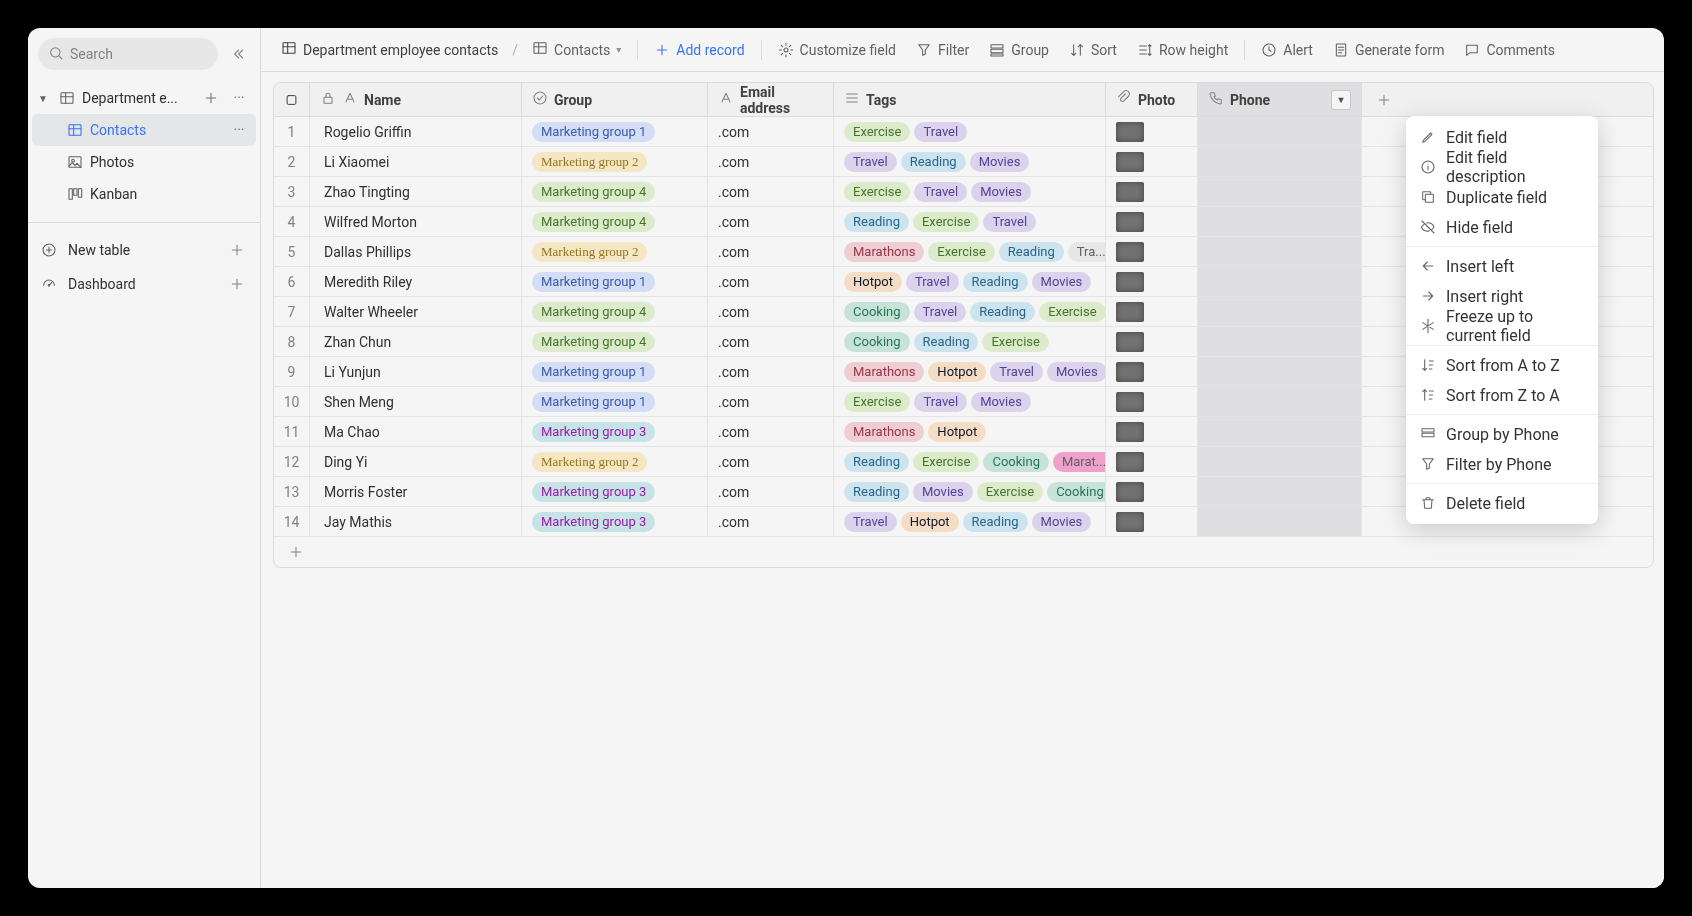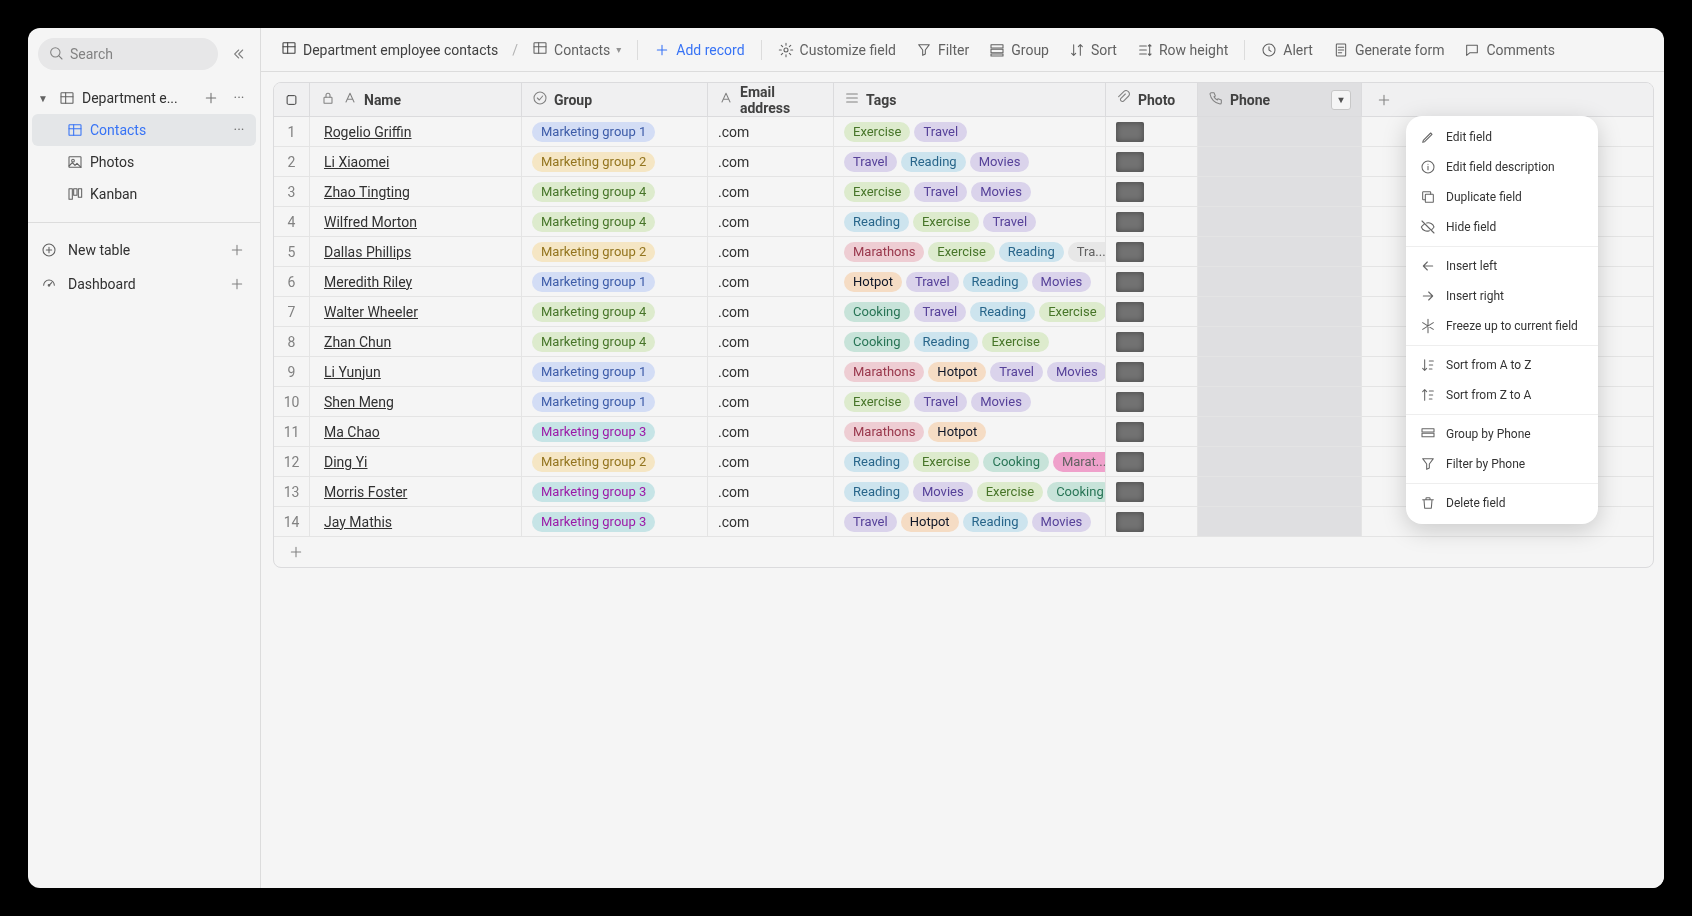--- a/index.html
+++ b/index.html
@@ -51,42 +51,42 @@
 .col-photo { width:92px; }
 .col-phone { width:164px; background:#e9e9eb; position:relative; }
 .col-phone .dd { margin-left:auto; width:20px; height:20px; display:flex; align-items:center; justify-content:center; background:#fff; border:1px solid #d0d0d0; border-radius:3px; font-size:10px; color:#555; }
 .col-add { width:44px; justify-content:center; color:#888; }
 
 
 .drow { display:flex; border-bottom:1px solid #eee; height:30px; }
 .dc { border-right:1px solid #eee; display:flex; align-items:center; padding:0 10px; font-size:14px; color:#333; overflow:hidden; }
 .dc.last { border-right:none; }
 .dc.idx { justify-content:center; color:#888; }
-.dc.name { padding-left:14px;text-decoration:underline; }
+.dc.name { padding-left:14px; }
 .tag { display:inline-flex; align-items:center; height:20px; padding:0 9px; border-radius:10px; font-size:13px; margin-right:4px; white-space:nowrap; }
 .photo-thumb { width:28px; height:20px; background:#777; border-radius:2px; display:inline-block; box-shadow:inset 0 0 6px rgba(0,0,0,.4); }
 
 
 .tg-mg1 { background:#dce6ff; color:#4060b0; }
-.tg-mg2 { background:#fff0cc; color:#9a7a20; }
+.tg-mg2 { background:#fff0cc; color:#9a7a20;font-family:Liberation Serif, serif; }
 .tg-mg3 { background:#cfeef0; color:#a21caf; }
 .tg-mg4 { background:#e6f5d6; color:#4a7a2a; }
 .tg-exercise { background:#e6f5d6; color:#4a7a2a; }
 .tg-travel   { background:#e3dcf5; color:#5a44a0; }
 .tg-reading  { background:#d6eef8; color:#2a6a90; }
 .tg-movies   { background:#e3dcf5; color:#5a44a0; }
 .tg-marathons{ background:#f8d6dc; color:#a03a50; }
 .tg-hotpot   { background:#ffe5cc; color:#0f172a; }
 .tg-cooking  { background:#d0ede2; color:#2a7a5a; }
 
 
 .addrow { height:30px; display:flex; align-items:center; padding-left:14px; color:#888; }
 
 
-.ctx-menu { position:absolute; top:44px; right:66px; width:192px; background:#fff; border-radius:16px; box-shadow:0 6px 24px rgba(0,0,0,.18); padding:6px 0; font-size:12px; z-index:50; }
+.ctx-menu { position:absolute; top:44px; right:66px; width:192px; background:#fff; border-radius:8px; box-shadow:0 6px 24px rgba(0,0,0,.18); padding:6px 0; font-size:16px; z-index:50; }
 .ctx-item { display:flex; align-items:center; gap:10px; height:30px; padding:0 14px; color:#333; }
 .ctx-item .ico { width:16px; color:#666; display:flex; justify-content:center; }
 .ctx-div { height:1px; background:#eee; margin:4px 0; }
 
 
 .backdrop { position:absolute; inset:0; background:rgba(0,0,0,0.04); pointer-events:none; }
 
 
 svg { width:16px; height:16px; stroke:currentColor; fill:none; stroke-width:1.6; stroke-linecap:round; stroke-linejoin:round; }
 </style>

